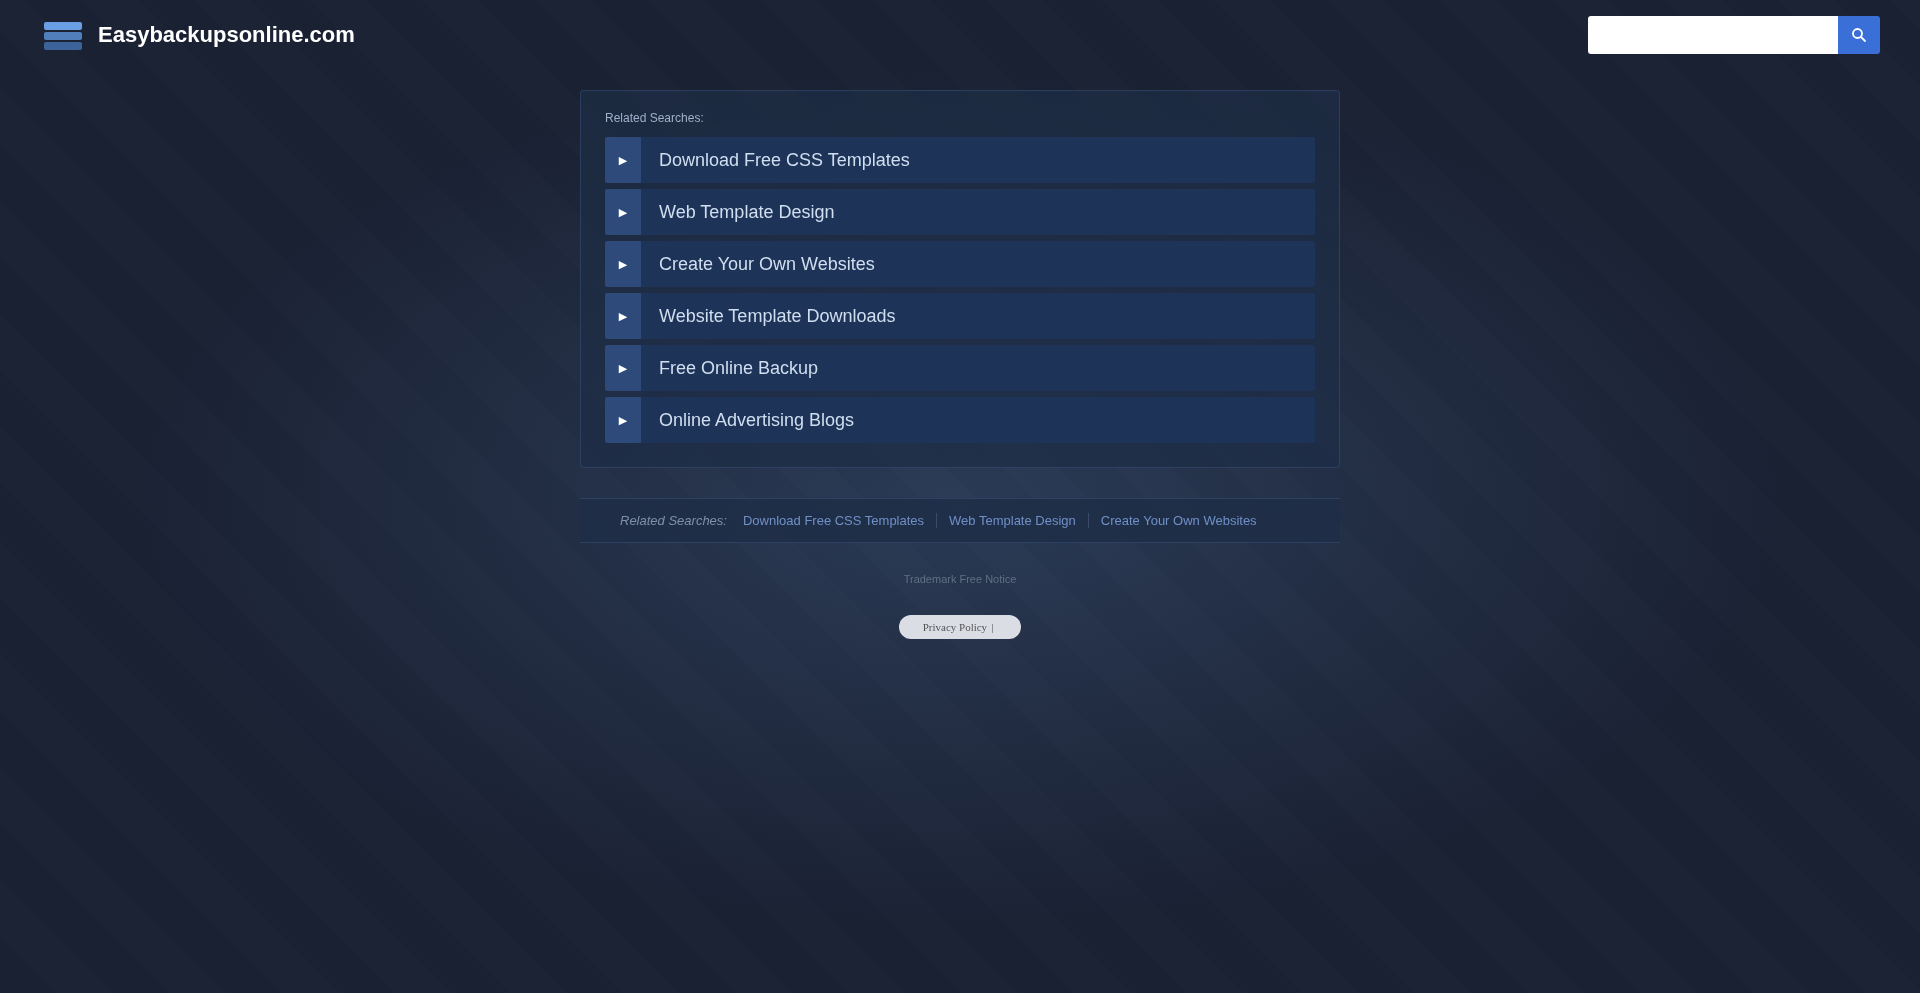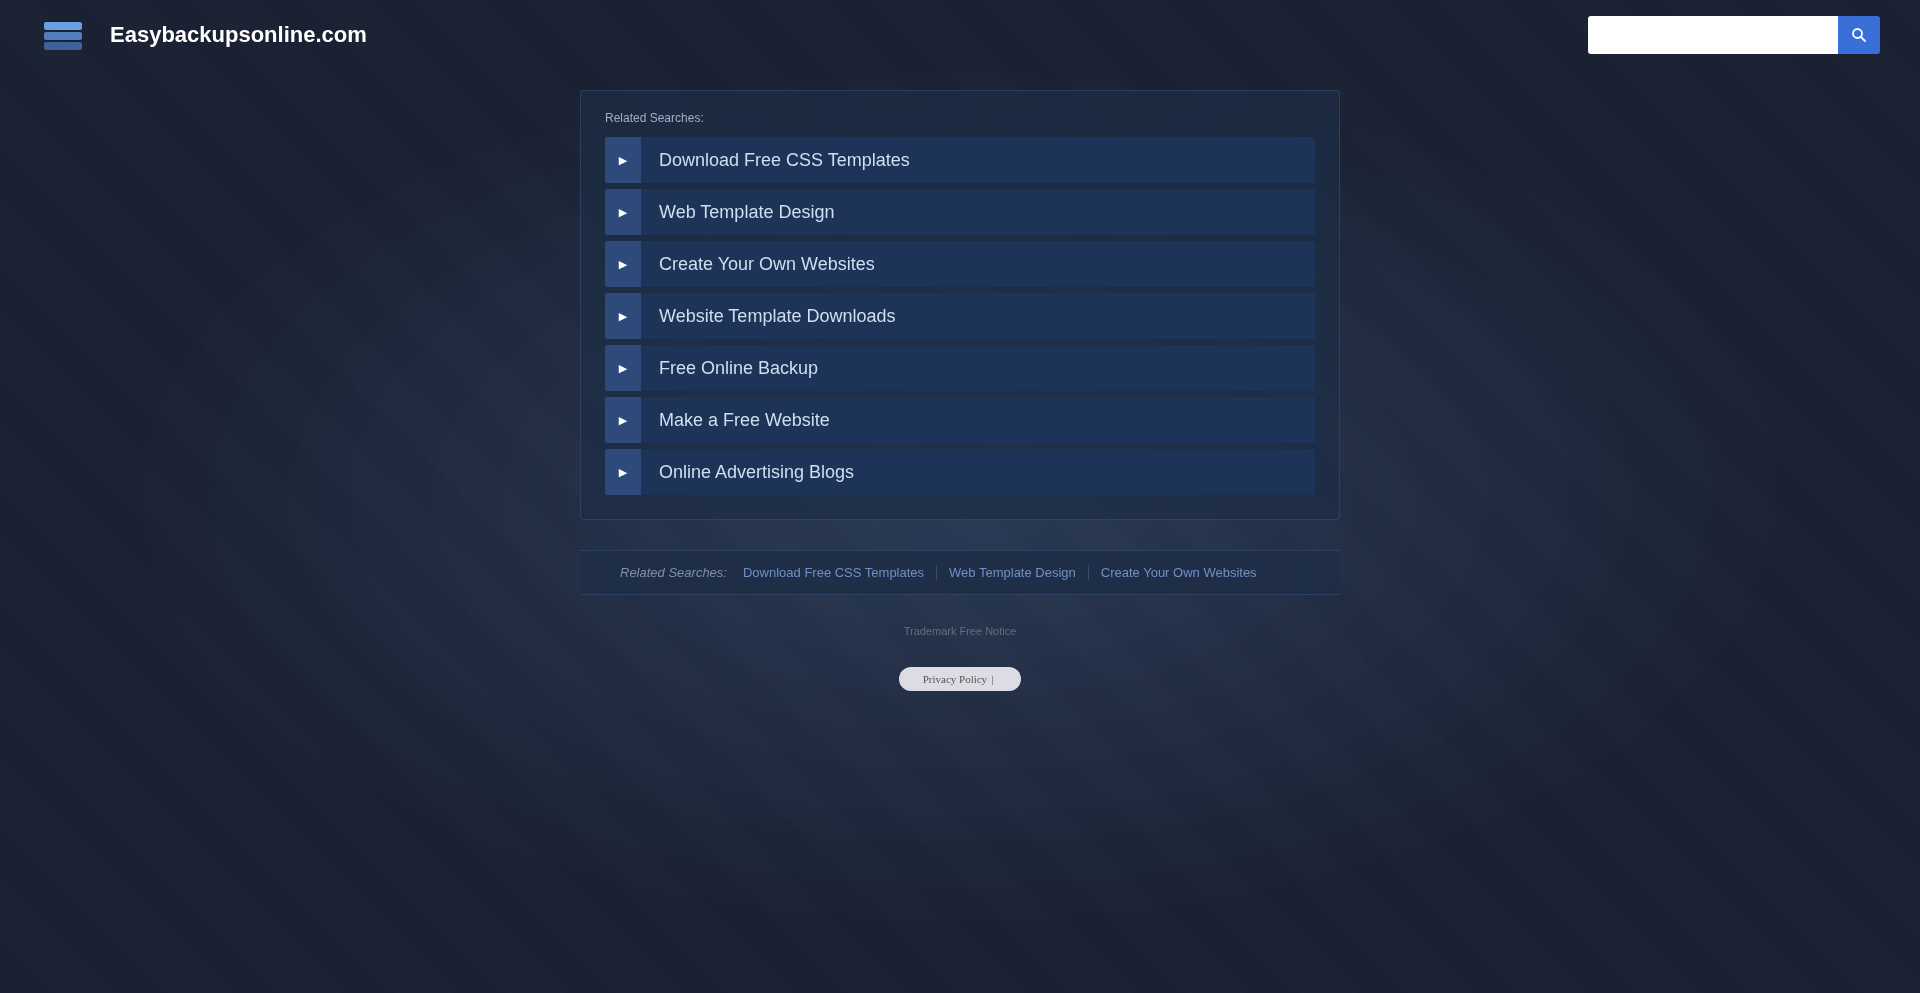--- a/index.html
+++ b/index.html
@@ -43,21 +43,21 @@
       align-items: center;
       justify-content: space-between;
       padding: 12px 40px;
       background: transparent;
       max-width: 1920px;
     }
 
     .logo-area {
       display: flex;
       align-items: center;
-      gap: 24px;
+      gap: 12px;
     }
 
     .logo-icon {
       width: 46px;
       height: 46px;
     }
 
     .logo-text {
       font-size: 22px;
       font-weight: bold;
@@ -292,24 +292,20 @@
           <a class="search-item" href="#">
             <div class="search-item-arrow"></div>
             <div class="search-item-label">Website Template Downloads</div>
           </a>
           <a class="search-item" href="#">
             <div class="search-item-arrow"></div>
             <div class="search-item-label">Free Online Backup</div>
           </a>
           <a class="search-item" href="#">
             <div class="search-item-arrow"></div>
-            <div class="search-item-label">Make a Free Website</div>
-          </a>
-          <a class="search-item" href="#">
-            <div class="search-item-arrow"></div>
             <div class="search-item-label">Online Advertising Blogs</div>
           </a>
         </div>
     </div>
   </div>
 
   <div style="display:flex; justify-content:center;">
     <div style="width:760px; margin:0 580px;">
       <div class="bottom-bar" style="width:760px; margin:0;">
         <div class="bottom-bar-inner">

